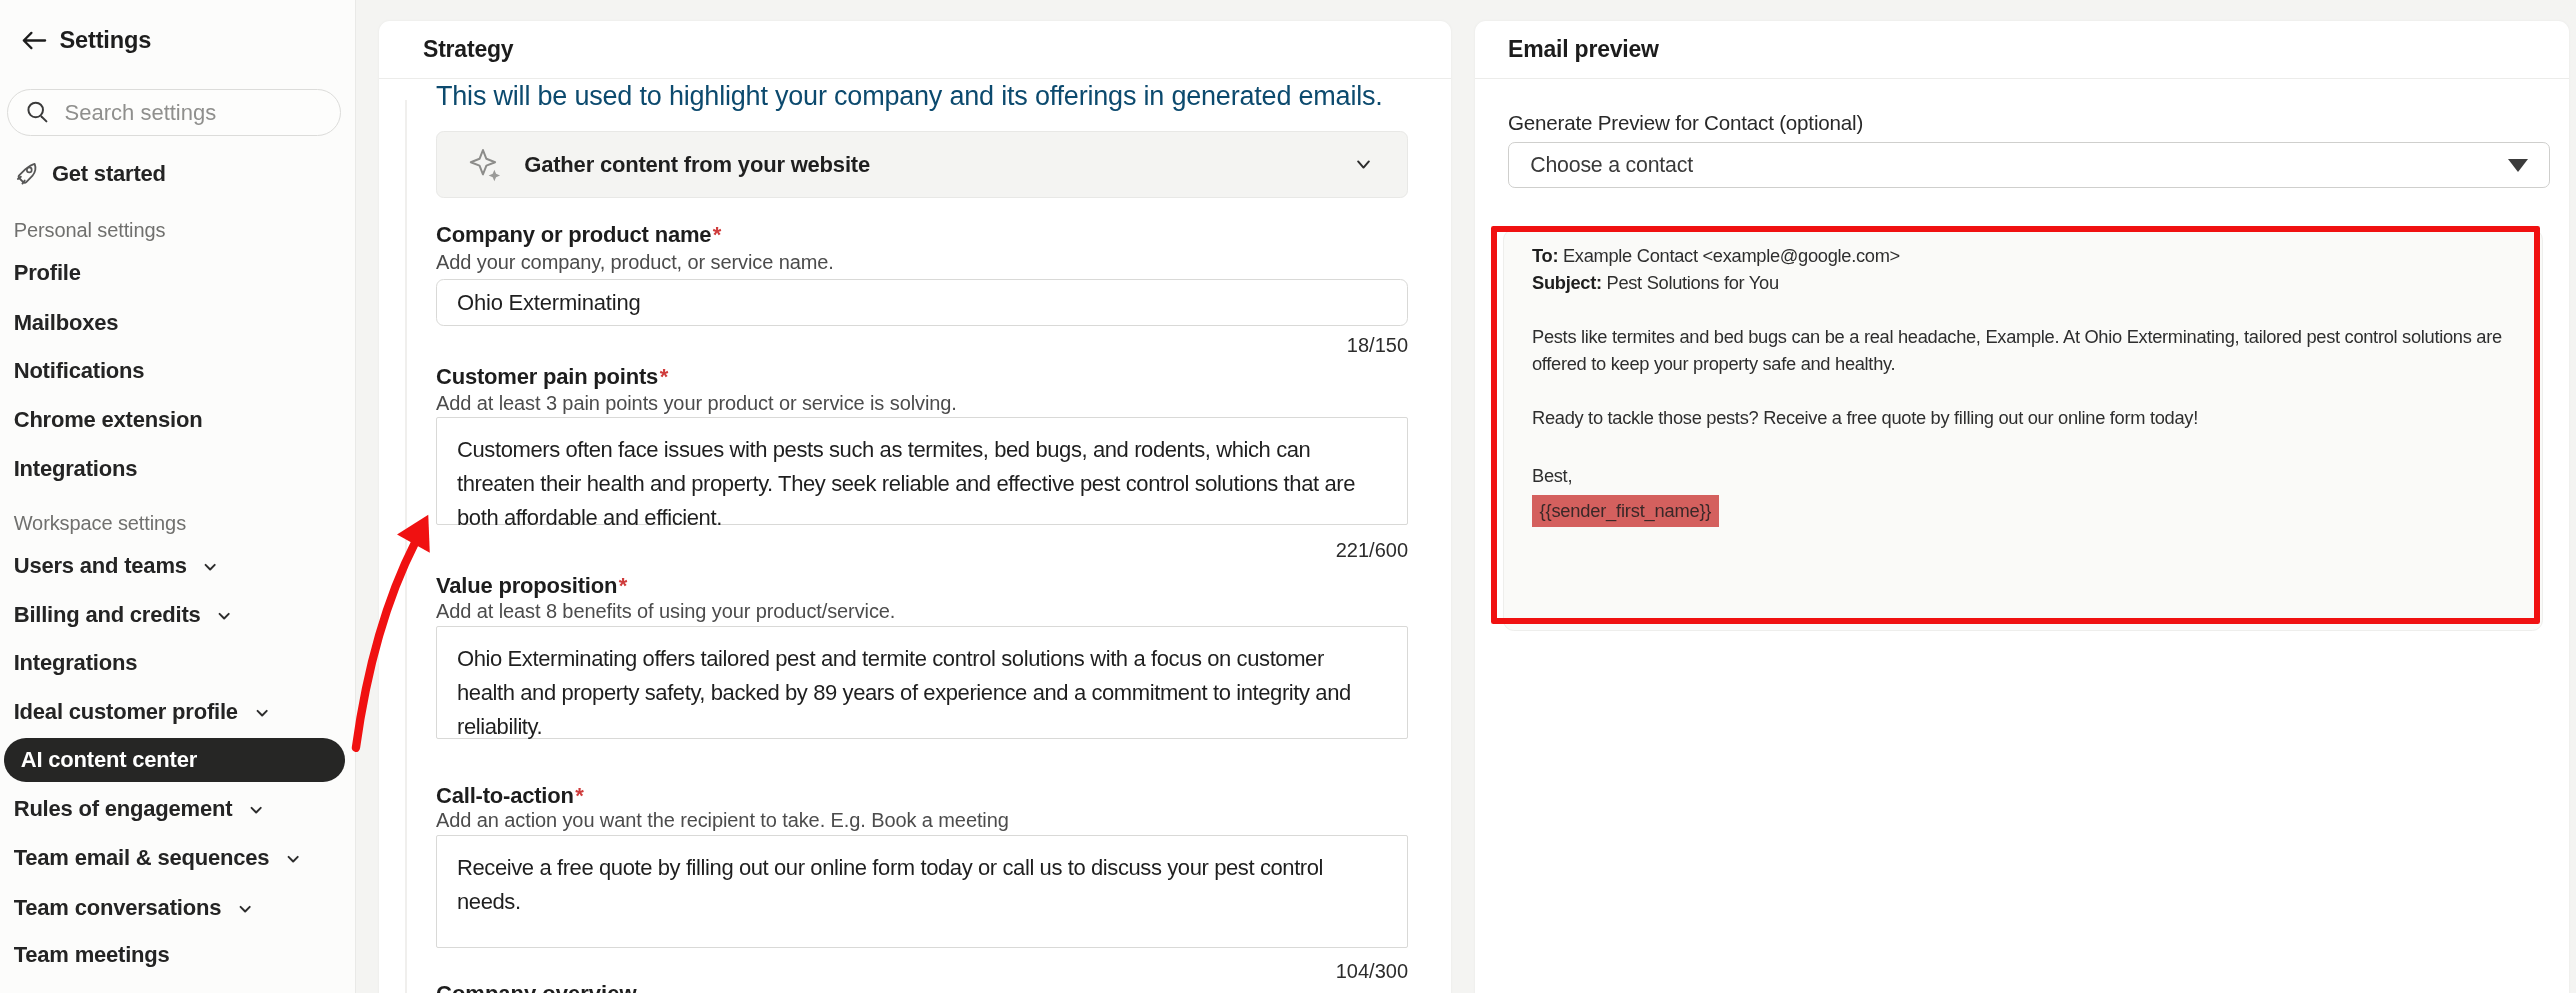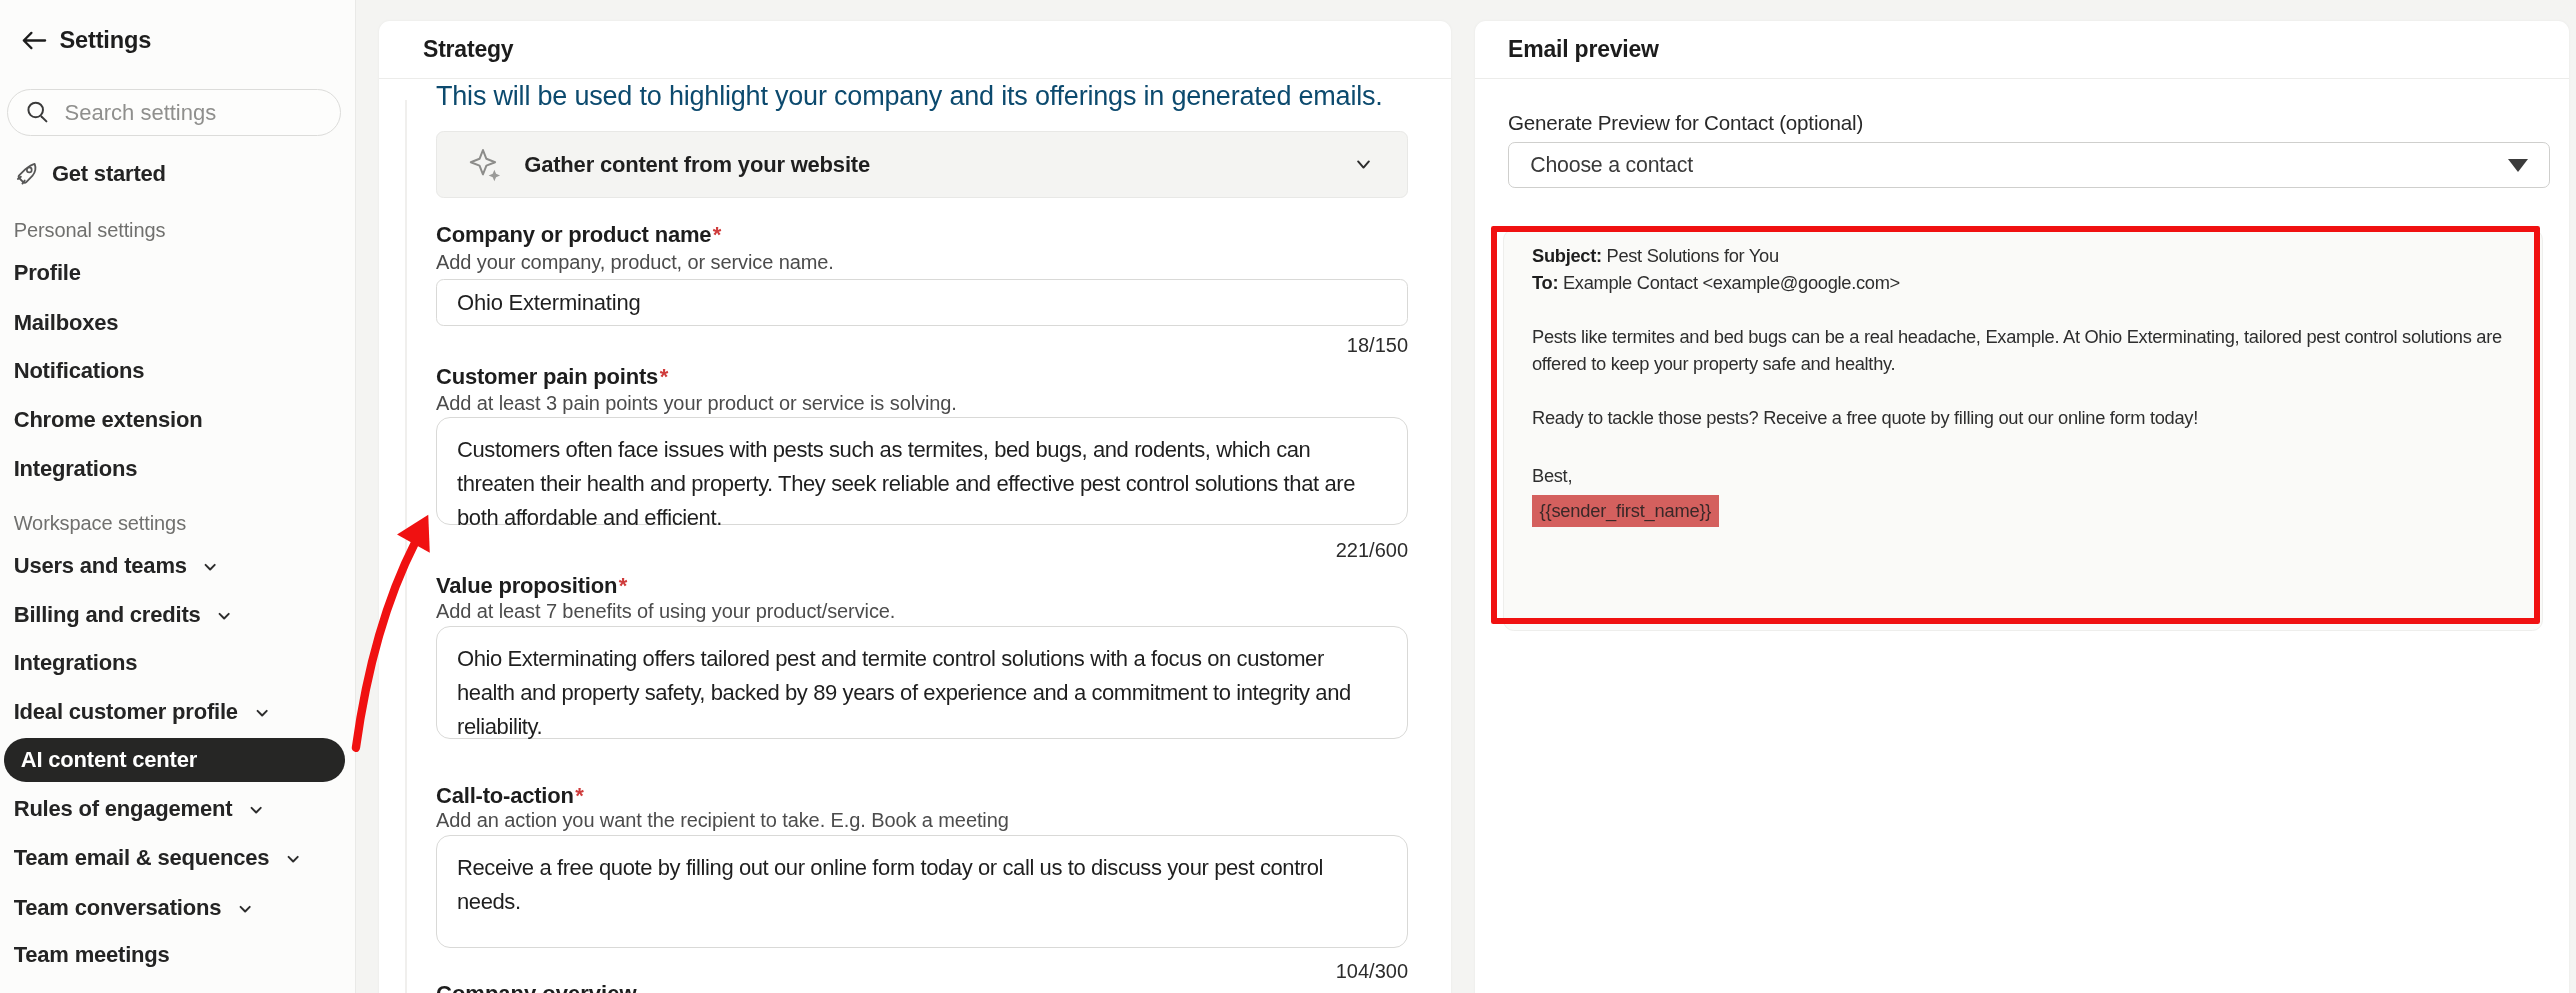--- a/index.html
+++ b/index.html
@@ -46,21 +46,21 @@
   .gather-box { left:436px; top:131px; width:972px; height:67px; background:#f4f4f2;
                 border:1.5px solid #e8e8e6; border-radius:7.6px; display:flex; align-items:center;
                 padding:0 32px; gap:21.3px; cursor:pointer; }
   .gather-label { font-size:22px; font-weight:600; color:#1f1f1f; letter-spacing:-0.2px; flex:1; }
   .f-label { font-size:22px; font-weight:600; color:#1d1d1d; letter-spacing:-0.2px; }
   .f-label .req { color:#cf3b3b; font-weight:600; margin-left:1.5px; }
   .f-help { font-size:20px; color:#4c4c4c; letter-spacing:-0.1px; }
   .f-input { left:436px; width:972px; height:47px; border:1.5px solid #d9d9d7; border-radius:7.6px;
              background:#fff; display:flex; align-items:center; padding:0 20px;
              font-size:22px; color:#1f1f1f; letter-spacing:-0.2px; cursor:text; }
-  .f-area { left:436px; width:972px; border:1.5px solid #d9d9d7; border-radius:14px; background:#fff;
+  .f-area { left:436px; width:972px; border:1.5px solid #d9d9d7; border-radius:2px; background:#fff;
             padding:15.2px 20px; font-size:22px; line-height:34px; color:#1f1f1f;
             letter-spacing:-0.4px; cursor:text; }
   .f-counter { left:436px; width:972px; text-align:right; font-size:20px; color:#2c2c2c; }
 
   
   .gp-label { left:1508px; top:111px; font-size:20.6px; color:#292929; letter-spacing:-0.2px; }
   .contact-select { left:1508px; top:142px; width:1042px; height:46px; border:1.5px solid #cfcfcd;
                     border-radius:6.9px; background:#fff; display:flex; align-items:center;
                     padding:0 21.3px; cursor:pointer;gap:32px; }
   .contact-value { flex:1; font-size:21.3px; color:#3a3a3a; letter-spacing:-0.2px; }
@@ -212,21 +212,21 @@
   <div class="abs f-label" style="left:436px; top:364px">
     <span>Customer pain points</span><span class="req">*</span>
   </div>
   <div class="abs f-help" style="left:436px; top:392px">Add at least 3 pain points your product or service is solving.</div>
   <div class="abs f-area" style="top:417px; height:108px">Customers often face issues with pests such as termites, bed bugs, and rodents, which can threaten their health and property. They seek reliable and effective pest control solutions that are both affordable and efficient.</div>
   <div class="abs f-counter" style="top:539px">221/600</div>
 
   <div class="abs f-label" style="left:436px; top:573px">
     <span>Value proposition</span><span class="req">*</span>
   </div>
-  <div class="abs f-help" style="left:436px; top:600px">Add at least 7 benefits of using your product/service.</div>
+  <div class="abs f-help" style="left:436px; top:600px">Add at least 8 benefits of using your product/service.</div>
   <div class="abs f-area" style="top:626px; height:113px">Ohio Exterminating offers tailored pest and termite control solutions with a focus on customer health and property safety, backed by 89 years of experience and a commitment to integrity and reliability.</div>
 
   <div class="abs f-label" style="left:436px; top:783px">
     <span>Call-to-action</span><span class="req">*</span>
   </div>
   <div class="abs f-area" style="top:835px; height:113px">Receive a free quote by filling out our online form today or call us to discuss your pest control needs.</div>
   <div class="abs f-help" style="left:436px; top:809px">Add an action you want the recipient to take. E.g. Book a meeting</div>
   <div class="abs f-counter" style="top:960px">104/300</div>
 
   <div class="abs clip-label">Company overview</div>
@@ -241,26 +241,26 @@
 
   <div class="abs contact-select">
     <span class="contact-value">Choose a contact</span>
     <span class="sel-caret"></span>
   </div>
 
   <div class="abs preview-panel"></div>
 
   <div class="abs email-body">
     <div>
+      <b>To:</b>
+      <span>Example Contact &lt;example@google.com&gt;</span>
+    </div>
+    <div>
       <b>Subject:</b>
       <span>Pest Solutions for You</span>
-    </div>
-    <div>
-      <b>To:</b>
-      <span>Example Contact &lt;example@google.com&gt;</span>
     </div>
     <div class="email-p">Pests like termites and bed bugs can be a real headache, Example. At Ohio Exterminating, tailored pest control solutions are offered to keep your property safe and healthy.</div>
     <div class="email-p">Ready to tackle those pests? Receive a free quote by filling out our online form today!</div>
     <div class="signoff">Best,</div>
     <div><span class="token">{{sender_first_name}}</span></div>
   </div>
 
   <div class="abs annot-rect"></div>
 
   <svg class="arrow-svg" viewBox="0 0 3382 1304" width="2576" height="993">

